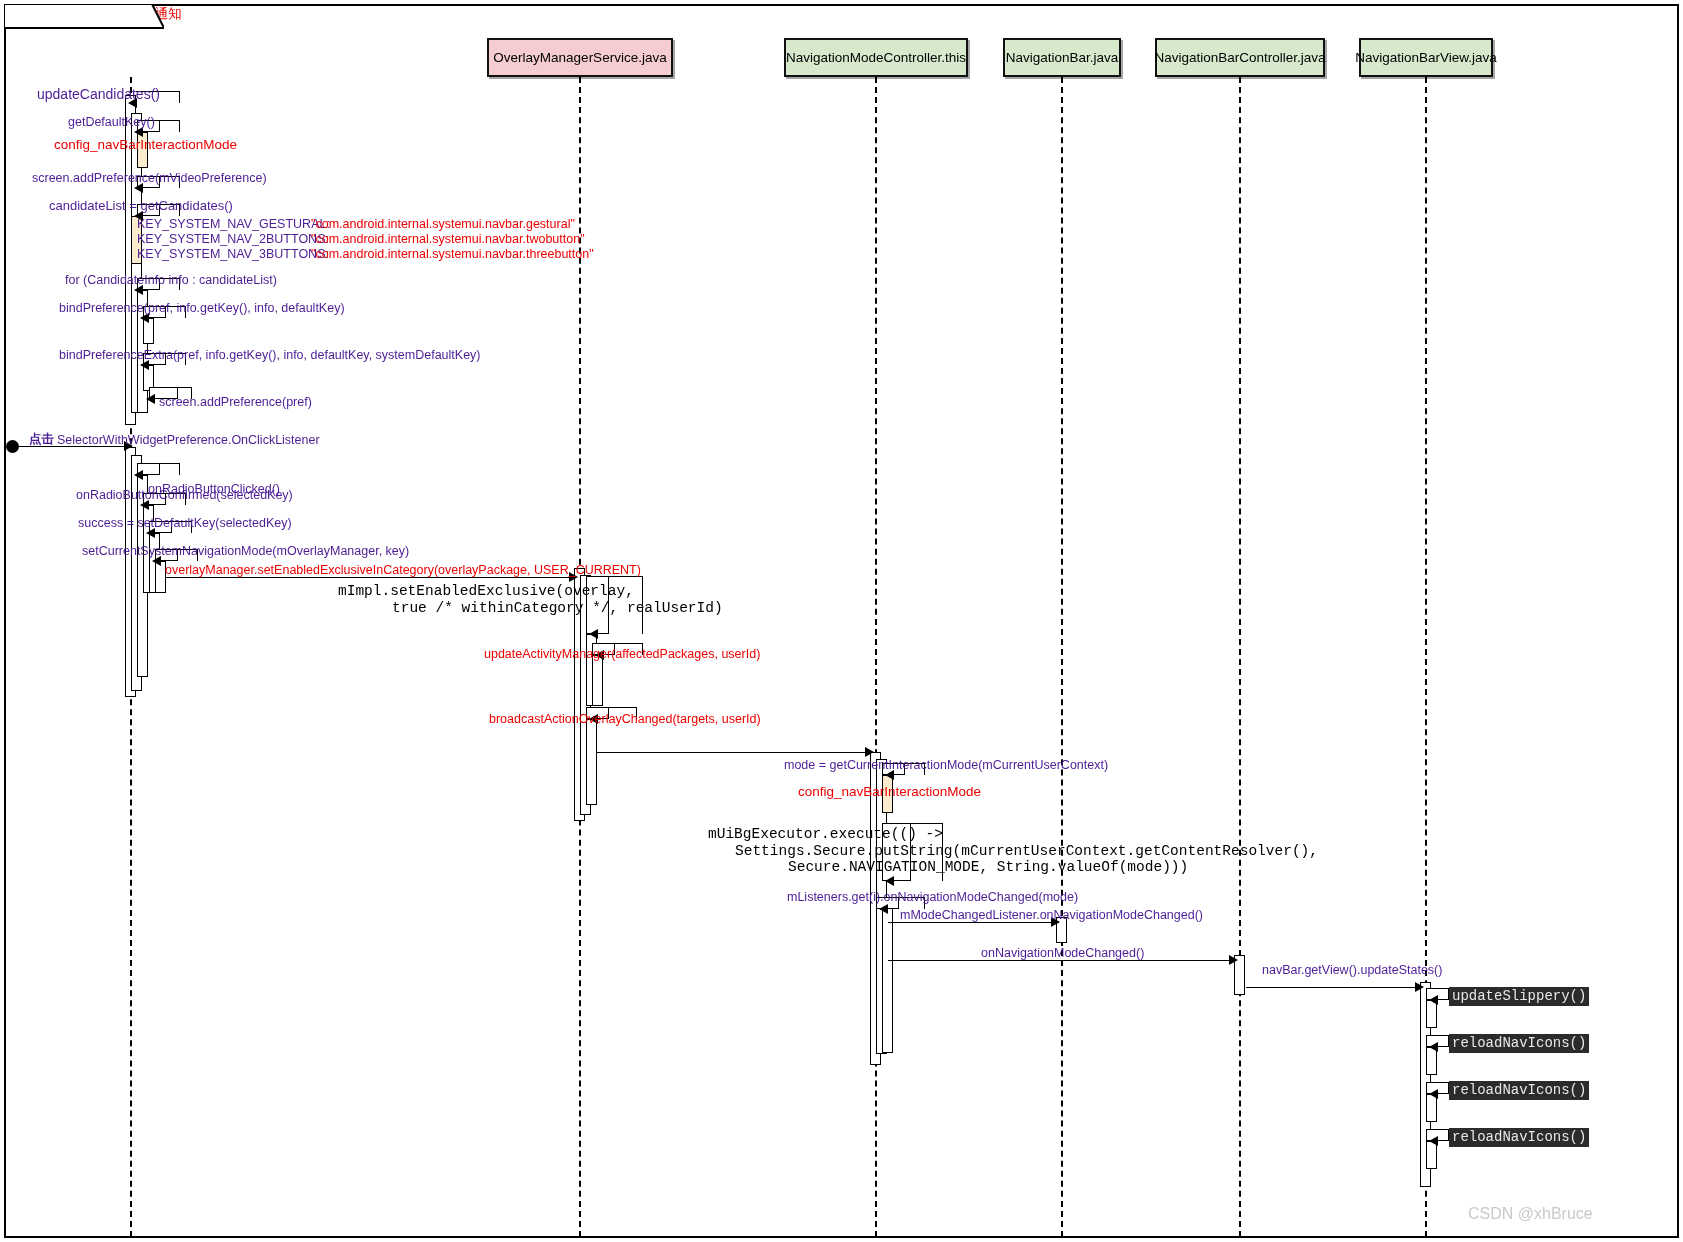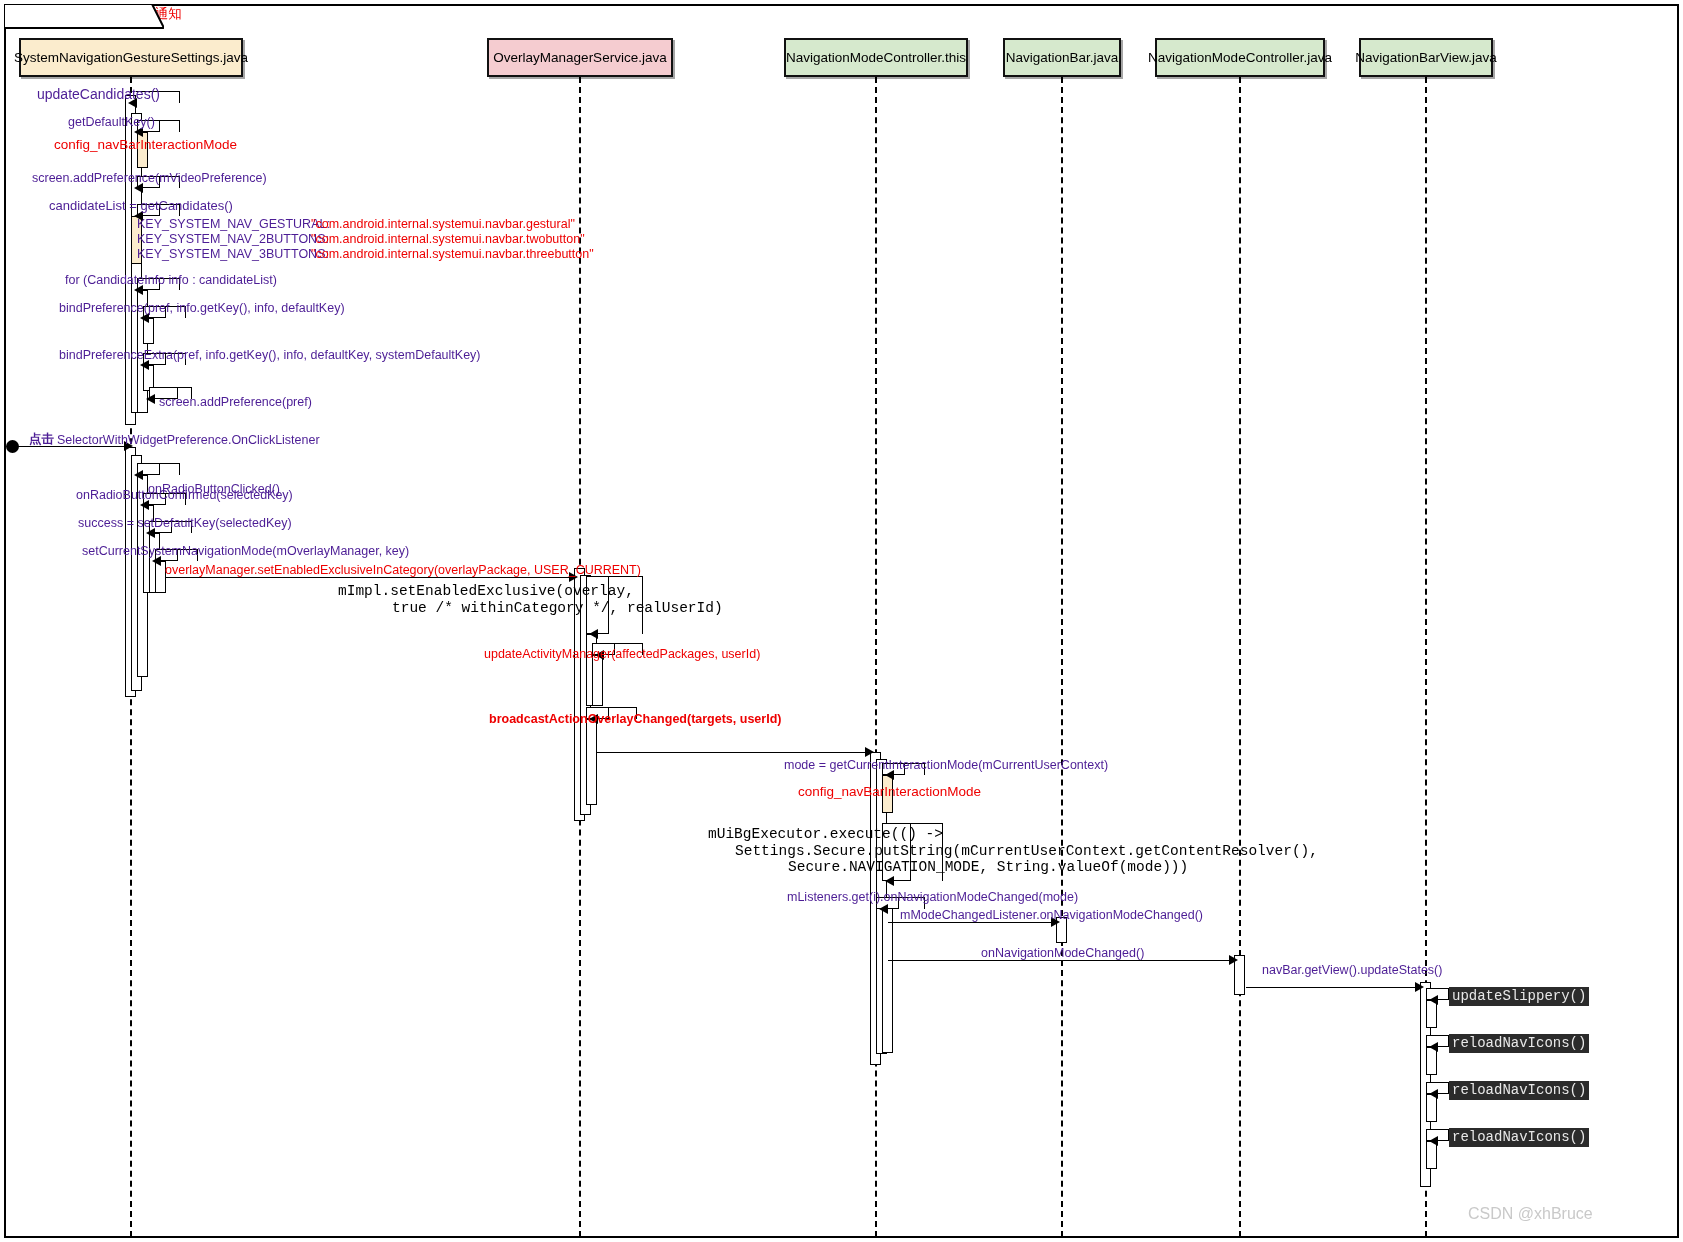--- a/index.html
+++ b/index.html
@@ -120,34 +120,31 @@
 
 <div id="canvas">
 
   <div class="frame-border"></div>
 
   <svg class="frame-tab-shape" width="160" height="26" viewBox="0 0 160 26">
     <polygon points="0,0 148,0 160,24 0,24" fill="#ffffff" stroke="#000000" stroke-width="2"></polygon>
   </svg>
   <div class="label red" style="left:14px; top:7px; font-size:13.5px;">NavigationBarView改变通知</div>
 
-  <div class="participant" style="left:19px; top:38px; width:224px; height:39px; background:#fbeccd;">
-    <span>SystemNavigationGestureSettings.java</span>
-  </div>
   <div class="participant" style="left:487px; top:38px; width:186px; height:39px; background:#f5ccd0;">
     <span>OverlayManagerService.java</span>
   </div>
   <div class="participant" style="left:784px; top:38px; width:184px; height:39px; background:#d6e9cd;">
     <span>NavigationModeController.this</span>
   </div>
   <div class="participant" style="left:1003px; top:38px; width:118px; height:39px; background:#d6e9cd;">
     <span>NavigationBar.java</span>
   </div>
   <div class="participant" style="left:1155px; top:38px; width:170px; height:39px; background:#d6e9cd;">
-    <span>NavigationModeController.java</span>
+    <span>NavigationBarController.java</span>
   </div>
   <div class="participant" style="left:1359px; top:38px; width:134px; height:39px; background:#d6e9cd;">
     <span>NavigationBarView.java</span>
   </div>
 
   <div class="lifeline" style="left:130px; top:77px; height:1160px;"></div>
   <div class="lifeline" style="left:579px; top:77px; height:1160px;"></div>
   <div class="lifeline" style="left:875px; top:77px; height:1160px;"></div>
   <div class="lifeline" style="left:1061px; top:77px; height:1160px;"></div>
   <div class="lifeline" style="left:1239px; top:77px; height:1160px;"></div>
@@ -323,21 +320,21 @@
   <div class="label" style="left:148px; top:458px;margin-top:24px;">onRadioButtonClicked()</div>
   <div class="label" style="left:76px; top:488px;">onRadioButtonConfirmed(selectedKey)</div>
   <div class="label" style="left:78px; top:516px;">success = setDefaultKey(selectedKey)</div>
   <div class="label" style="left:82px; top:544px;">setCurrentSystemNavigationMode(mOverlayManager, key)</div>
   <div class="label red" style="left:165px; top:563px;">overlayManager.setEnabledExclusiveInCategory(overlayPackage, USER_CURRENT)</div>
 
   <div class="label mono" style="left:338px; top:583px;">mImpl.setEnabledExclusive(overlay,</div>
   <div class="label mono" style="left:392px; top:600px;">true /* withinCategory */, realUserId)</div>
 
   <div class="label red" style="left:484px; top:647px;">updateActivityManager(affectedPackages, userId)</div>
-  <div class="label red" style="left:489px; top:712px;font-weight:bold;">broadcastActionOverlayChanged(targets, userId)</div>
+  <div class="label red" style="left:489px; top:712px;">broadcastActionOverlayChanged(targets, userId)</div>
 
   <div class="label" style="left:784px; top:758px;">mode = getCurrentInteractionMode(mCurrentUserContext)</div>
   <div class="label red" style="left:798px; top:785px; font-size:13.5px;">config_navBarInteractionMode</div>
 
   <div class="label mono" style="left:708px; top:826px;">mUiBgExecutor.execute(() -&gt;</div>
   <div class="label mono" style="left:735px; top:843px;">Settings.Secure.putString(mCurrentUserContext.getContentResolver(),</div>
   <div class="label mono" style="left:788px; top:859px;">Secure.NAVIGATION_MODE, String.valueOf(mode)))</div>
 
   <div class="label" style="left:787px; top:890px;">mListeners.get(i).onNavigationModeChanged(mode)</div>
   <div class="label" style="left:900px; top:908px;">mModeChangedListener.onNavigationModeChanged()</div>

